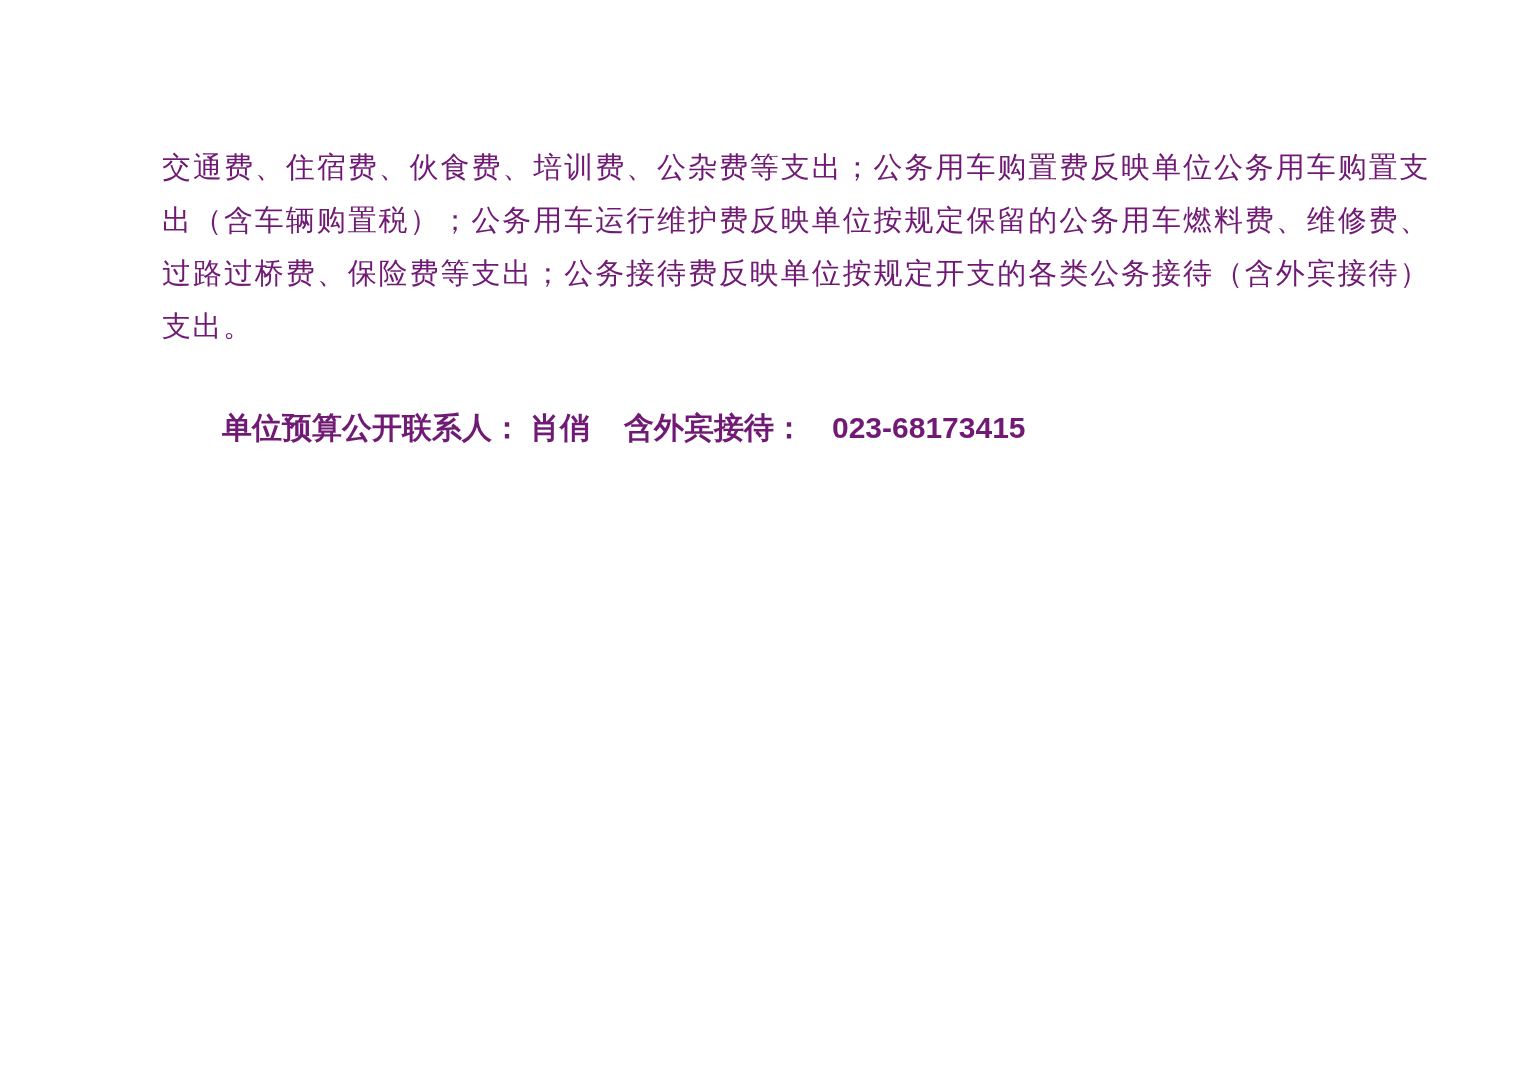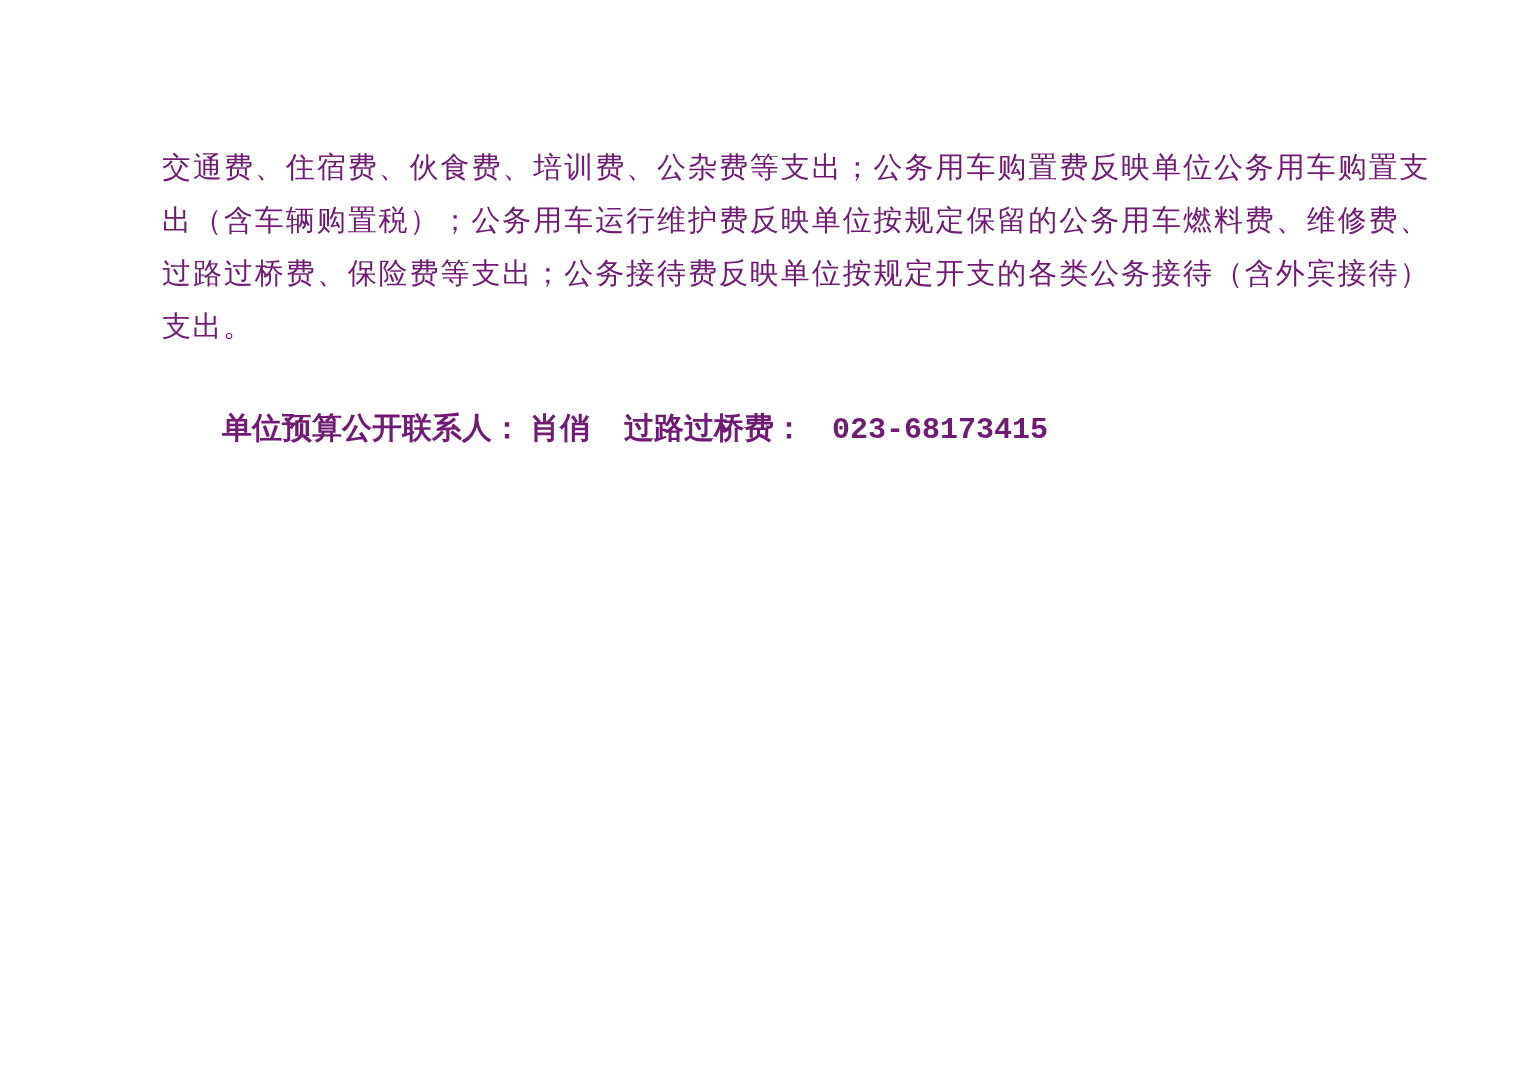--- a/index.html
+++ b/index.html
@@ -35,26 +35,26 @@
     white-space: nowrap;
   }
   .contact-name {
     margin-left: 8px;
   }
   .contact-phone-label {
     margin-left: 34px;
   }
   .contact-phone-number {
     margin-left: 28px;
-    font-family: Liberation Mono, monospace;
+    font-family: Liberation Sans, sans-serif;
     font-weight: bold;
   }
 </style>
 </head>
 <body>
 
 <div class="page">
   <p class="body-paragraph">交通费、住宿费、伙食费、培训费、公杂费等支出；公务用车购置费反映单位公务用车购置支出（含车辆购置税）；公务用车运行维护费反映单位按规定保留的公务用车燃料费、维修费、过路过桥费、保险费等支出；公务接待费反映单位按规定开支的各类公务接待（含外宾接待）支出。</p>
 
   <div class="contact-line">
-    <span class="contact-label">单位预算公开联系人：</span><span class="contact-name">肖俏</span><span class="contact-phone-label">过路过桥费：</span><span class="contact-phone-number">023-68173415</span>
+    <span class="contact-label">单位预算公开联系人：</span><span class="contact-name">肖俏</span><span class="contact-phone-label">含外宾接待：</span><span class="contact-phone-number">023-68173415</span>
   </div>
 </div>
 
 </body></html>

